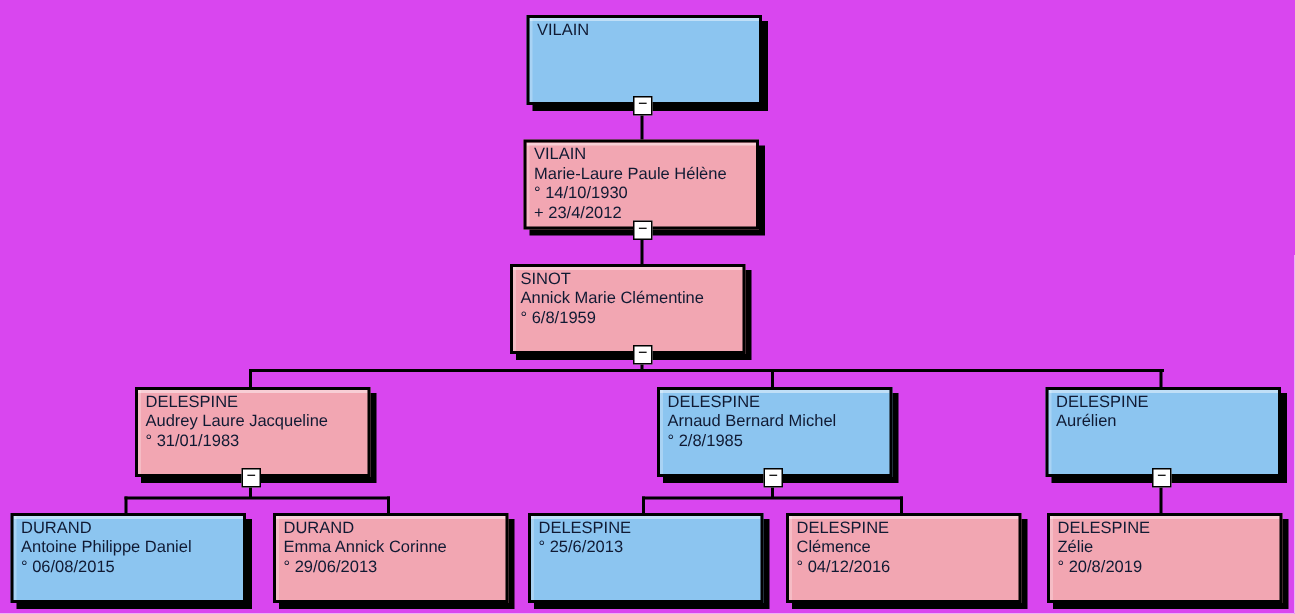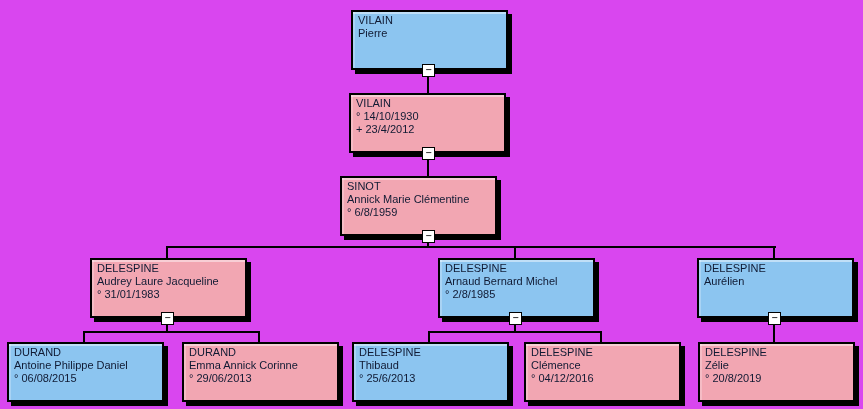--- a/index.html
+++ b/index.html
@@ -60,27 +60,27 @@
 
   <div class="line" style="left:514px;top:314px;width:2px;height:18px;"></div>
   <div class="line" style="left:428px;top:331px;width:174px;height:2px;"></div>
   <div class="line" style="left:428px;top:331px;width:2px;height:11px;"></div>
   <div class="line" style="left:600px;top:331px;width:2px;height:11px;"></div>
 
   <div class="line" style="left:773px;top:314px;width:2px;height:28px;"></div>
 
   <div class="person" style="left: 351px; top: 10px; background: rgb(140, 197, 240); color: rgb(16, 26, 51);">
     <div>VILAIN</div>
-    <div>Pierre</div>
     <div></div>
     <div></div>
   </div>
 
   <div class="person" style="left: 349px; top: 93px; background: rgb(242, 166, 178); color: rgb(16, 26, 51);">
     <div>VILAIN</div>
+    <div>Marie-Laure Paule Hélène</div>
     <div>° 14/10/1930</div>
     <div>+ 23/4/2012</div>
   </div>
 
   <div class="person" style="left: 340px; top: 176px; background: rgb(242, 166, 178); color: rgb(16, 26, 51);">
     <div>SINOT</div>
     <div>Annick Marie Clémentine</div>
     <div>° 6/8/1959</div>
     <div></div>
   </div>
@@ -114,21 +114,20 @@
 
   <div class="person" style="left: 182px; top: 342px; background: rgb(242, 166, 178); color: rgb(16, 26, 51);">
     <div>DURAND</div>
     <div>Emma Annick Corinne</div>
     <div>° 29/06/2013</div>
     <div></div>
   </div>
 
   <div class="person" style="left: 352px; top: 342px; background: rgb(140, 197, 240); color: rgb(16, 26, 51);">
     <div>DELESPINE</div>
-    <div>Thibaud</div>
     <div>° 25/6/2013</div>
     <div></div>
   </div>
 
   <div class="person" style="left: 524px; top: 342px; background: rgb(242, 166, 178); color: rgb(16, 26, 51);">
     <div>DELESPINE</div>
     <div>Clémence</div>
     <div>° 04/12/2016</div>
     <div></div>
   </div>

